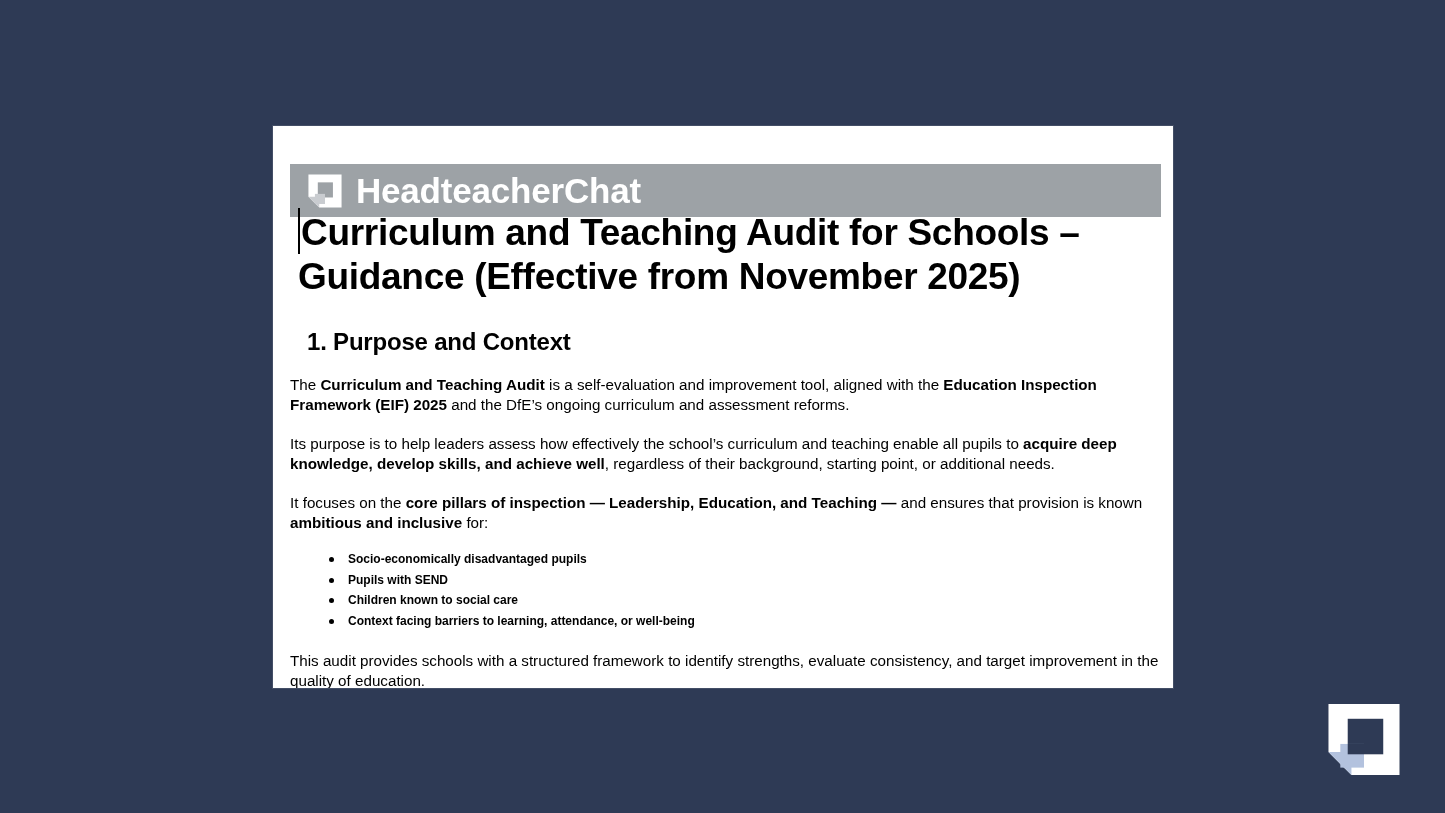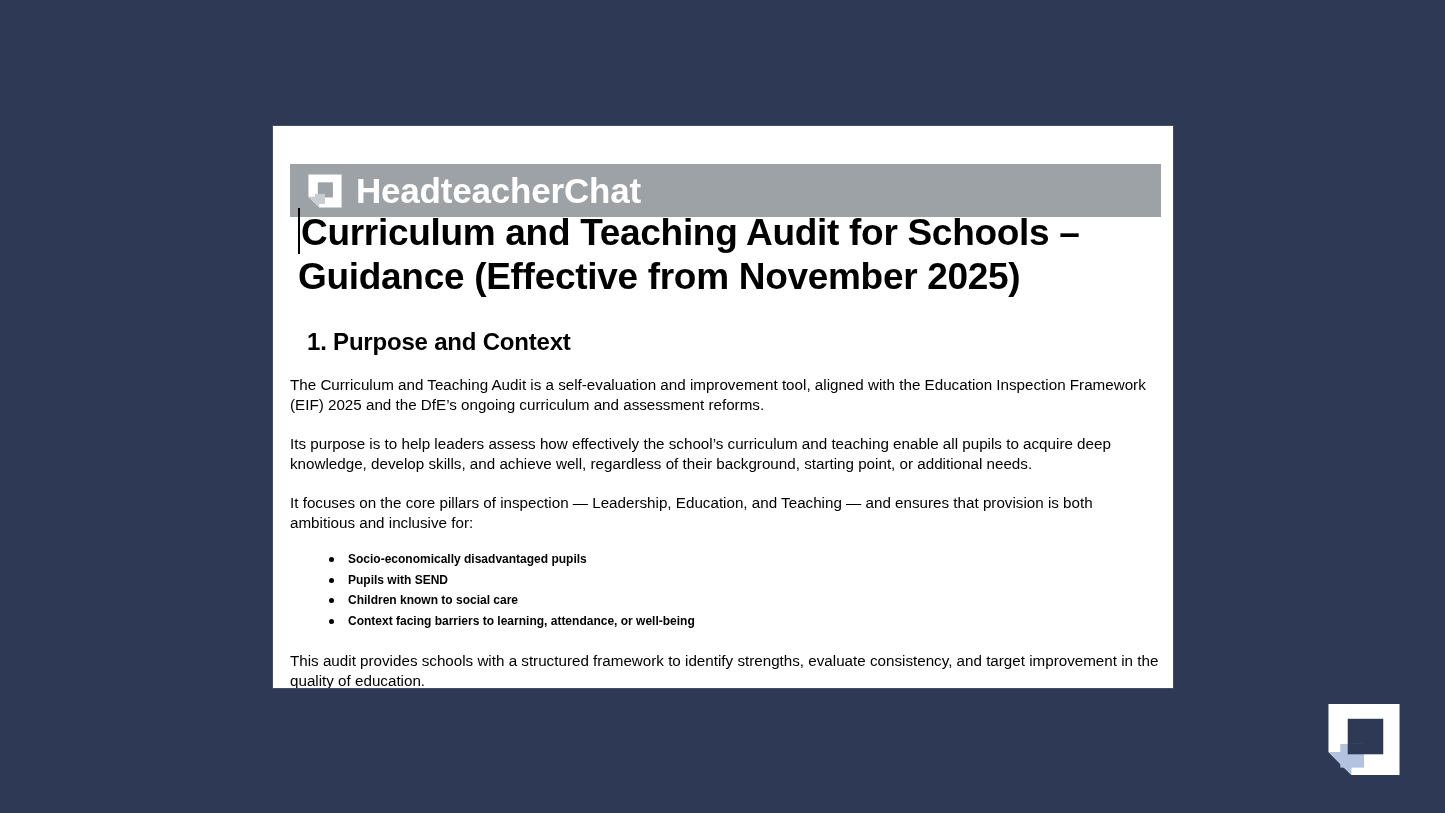--- a/index.html
+++ b/index.html
@@ -98,21 +98,21 @@
     letter-spacing: -0.2px;
     font-family: "Liberation Sans", sans-serif;
   }
 
   p.para {
     margin: 19px 0 0 0;
     font-size: 15.2px;
     line-height: 20px;
     font-family: "Liberation Sans", sans-serif;
   }
-  p.para b { font-weight: normal; }
+  p.para b { font-weight: bold; }
 
   ul.bullets {
     margin: 16px 0 0 0;
     padding-left: 58px;
     list-style: none;
   }
   ul.bullets li {
     position: relative;
     font-size: 12px;
     line-height: 20.7px;
@@ -157,21 +157,21 @@
     </div>
 
     <div class="doc-body">
 
       <h1 class="doc-title"><span class="caret"></span><span>Curriculum and Teaching Audit for Schools – Guidance</span> <span>(Effective from November 2025)</span></h1>
 
       <h2 class="section-head">1. Purpose and Context</h2>
 
       <p class="para"><span>The </span><b>Curriculum and Teaching Audit</b><span> is a self-evaluation and improvement tool, aligned with the </span><b>Education Inspection Framework (EIF) 2025</b><span> and the DfE’s ongoing curriculum and assessment reforms.</span></p>
       <p class="para"><span>Its purpose is to help leaders assess how effectively the school’s curriculum and teaching enable all pupils to </span><b>acquire deep knowledge, develop skills, and achieve well</b><span>, regardless of their background, starting point, or additional needs.</span></p>
-      <p class="para"><span>It focuses on the </span><b>core pillars of inspection — Leadership, Education, and Teaching —</b><span> and ensures that provision is both </span><b>ambitious and inclusive</b><span> for:</span></p>
+      <p class="para"><span>It focuses on the </span><b>core pillars of inspection — Leadership, Education, and Teaching —</b><span> and ensures that provision is known </span><b>ambitious and inclusive</b><span> for:</span></p>
 
       <ul class="bullets">
           <li>Socio-economically disadvantaged pupils</li>
           <li>Pupils with SEND</li>
           <li>Children known to social care</li>
           <li>Context facing barriers to learning, attendance, or well-being</li>
         </ul>
 
       <p class="para"><span>This audit provides schools with a structured framework to identify strengths, evaluate consistency, and target improvement in the quality of education.</span></p>
 

